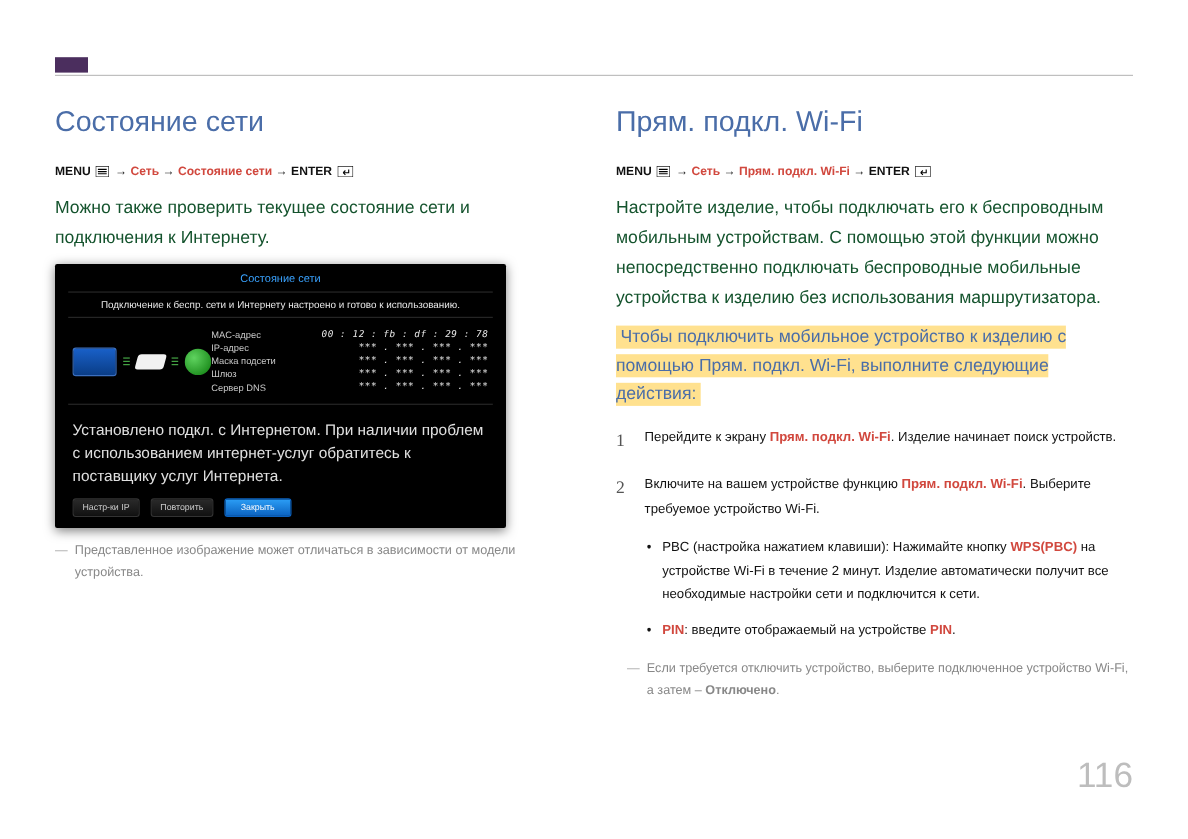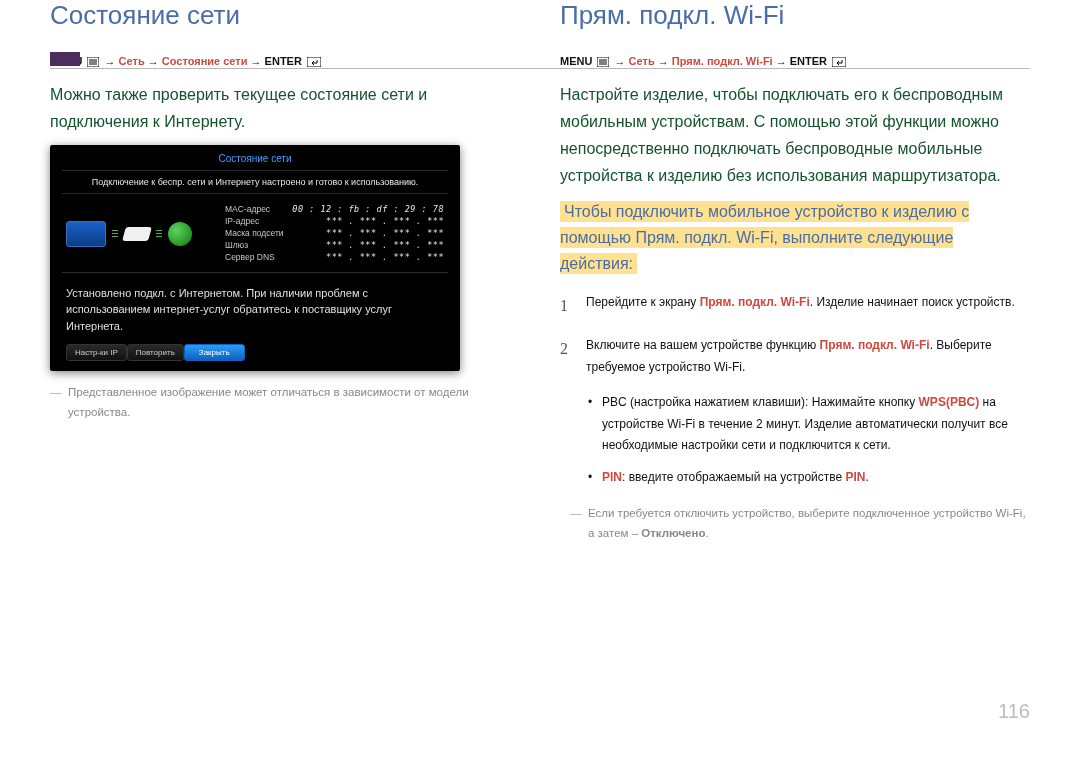--- a/index.html
+++ b/index.html
@@ -28,20 +28,21 @@
     position: absolute;
     top: 52px;
     left: 50px;
     width: 30px;
     height: 14px;
     background: #4b2e5e;
   }
   .columns {
     display: flex;
     gap: 40px;
+    padding-top: 95px;
   }
   .col {
     flex: 1;
     min-width: 0;
   }
   h1 {
     font-size: 26px;
     font-weight: 400;
     color: #4a6da8;
     margin-bottom: 22px;
@@ -126,21 +127,21 @@
     content: "•";
     position: absolute;
     left: 0;
     top: 0;
   }
   .bullet .hl { color: #d1483e; font-weight: bold; }
   .page-num {
     position: absolute;
     right: 50px;
     bottom: 40px;
-    font-size: 20px;
+    font-size: 32px;
     color: #bdbdbd;
     font-weight: 300;
   }
 
   
   .ns-shot {
     width: 410px;
     background: #000;
     color: #ddd;
     font-size: 9px;
@@ -158,21 +159,21 @@
   .ns-hr { height:1px; background:#2a2a2a; margin: 0 12px 6px 12px; }
   .ns-top-msg {
     padding: 0 16px 6px 16px;
     font-size: 9px;
     color: #e8e8e8;
     text-align: center;
   }
   .ns-mid {
     display:flex;
     padding: 4px 16px 8px 16px;
-    gap: 33px;
+    gap: 0;
     align-items: center;
   }
   .ns-graphic {
     display:flex;
     align-items:center;
     gap: 6px;
     flex-shrink:0;
   }
   .ns-box {
     width: 40px; height: 26px;
@@ -194,26 +195,26 @@
   .ns-link {
     width: 6px; height: 1px; background: #4bb44b;
     box-shadow: 0 -3px 0 #4bb44b, 0 3px 0 #4bb44b;
   }
   .ns-table { flex:1; font-size: 8.5px; }
   .ns-row { display:flex; justify-content: space-between; margin-bottom: 2px; gap:6px;}
   .ns-row .k { color:#c8c8c8; white-space: nowrap; }
   .ns-row .v { color:#e8e8e8; font-family: monospace; letter-spacing: 0.5px; white-space: nowrap; font-style: italic; }
   .ns-msg {
     padding: 6px 16px 10px 16px;
-    font-size: 11px;
+    font-size: 14px;
     color: #e0e0e0;
     line-height: 1.5;
   }
   .ns-btns {
-    display:flex; padding: 0 16px;
+    display:flex; gap: 10px; padding: 0 16px;
   }
   .ns-btn {
     font-size: 8px;
     padding: 3px 8px;
     border-radius: 3px;
     border: 1px solid #333;
     background: linear-gradient(#2a2a2a,#111);
     color:#ccc;
   }
   .ns-btn.primary {

